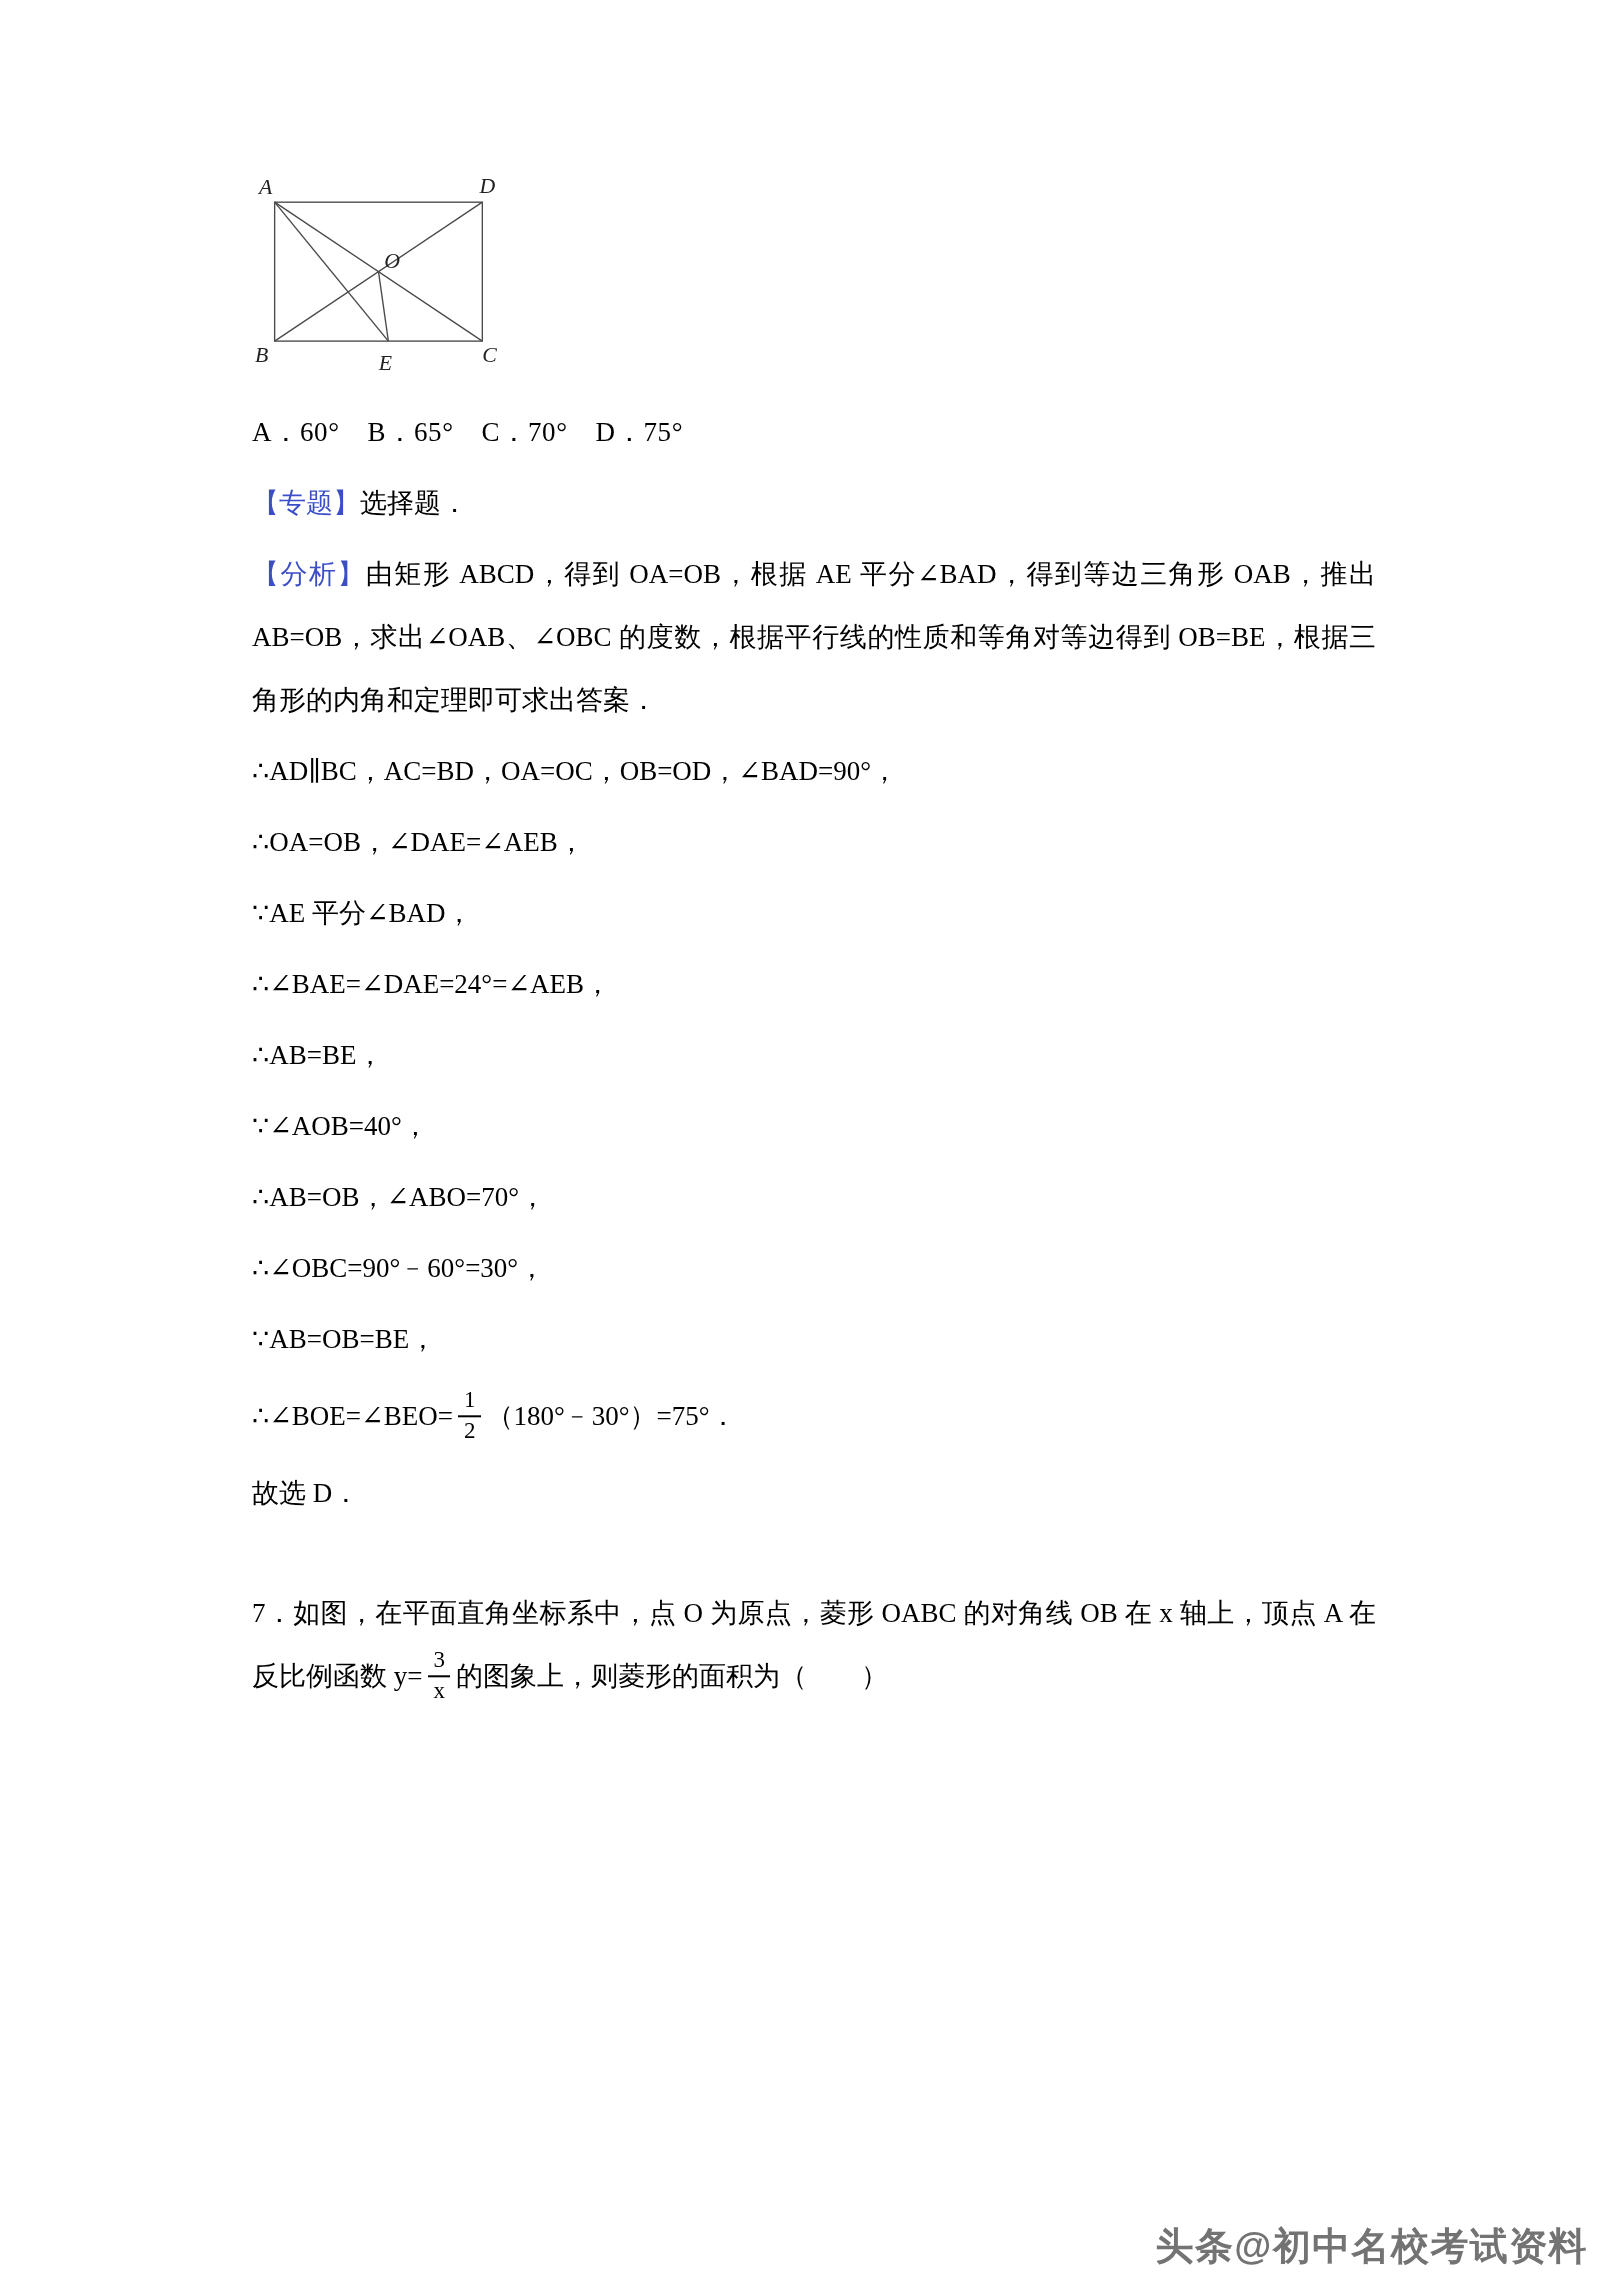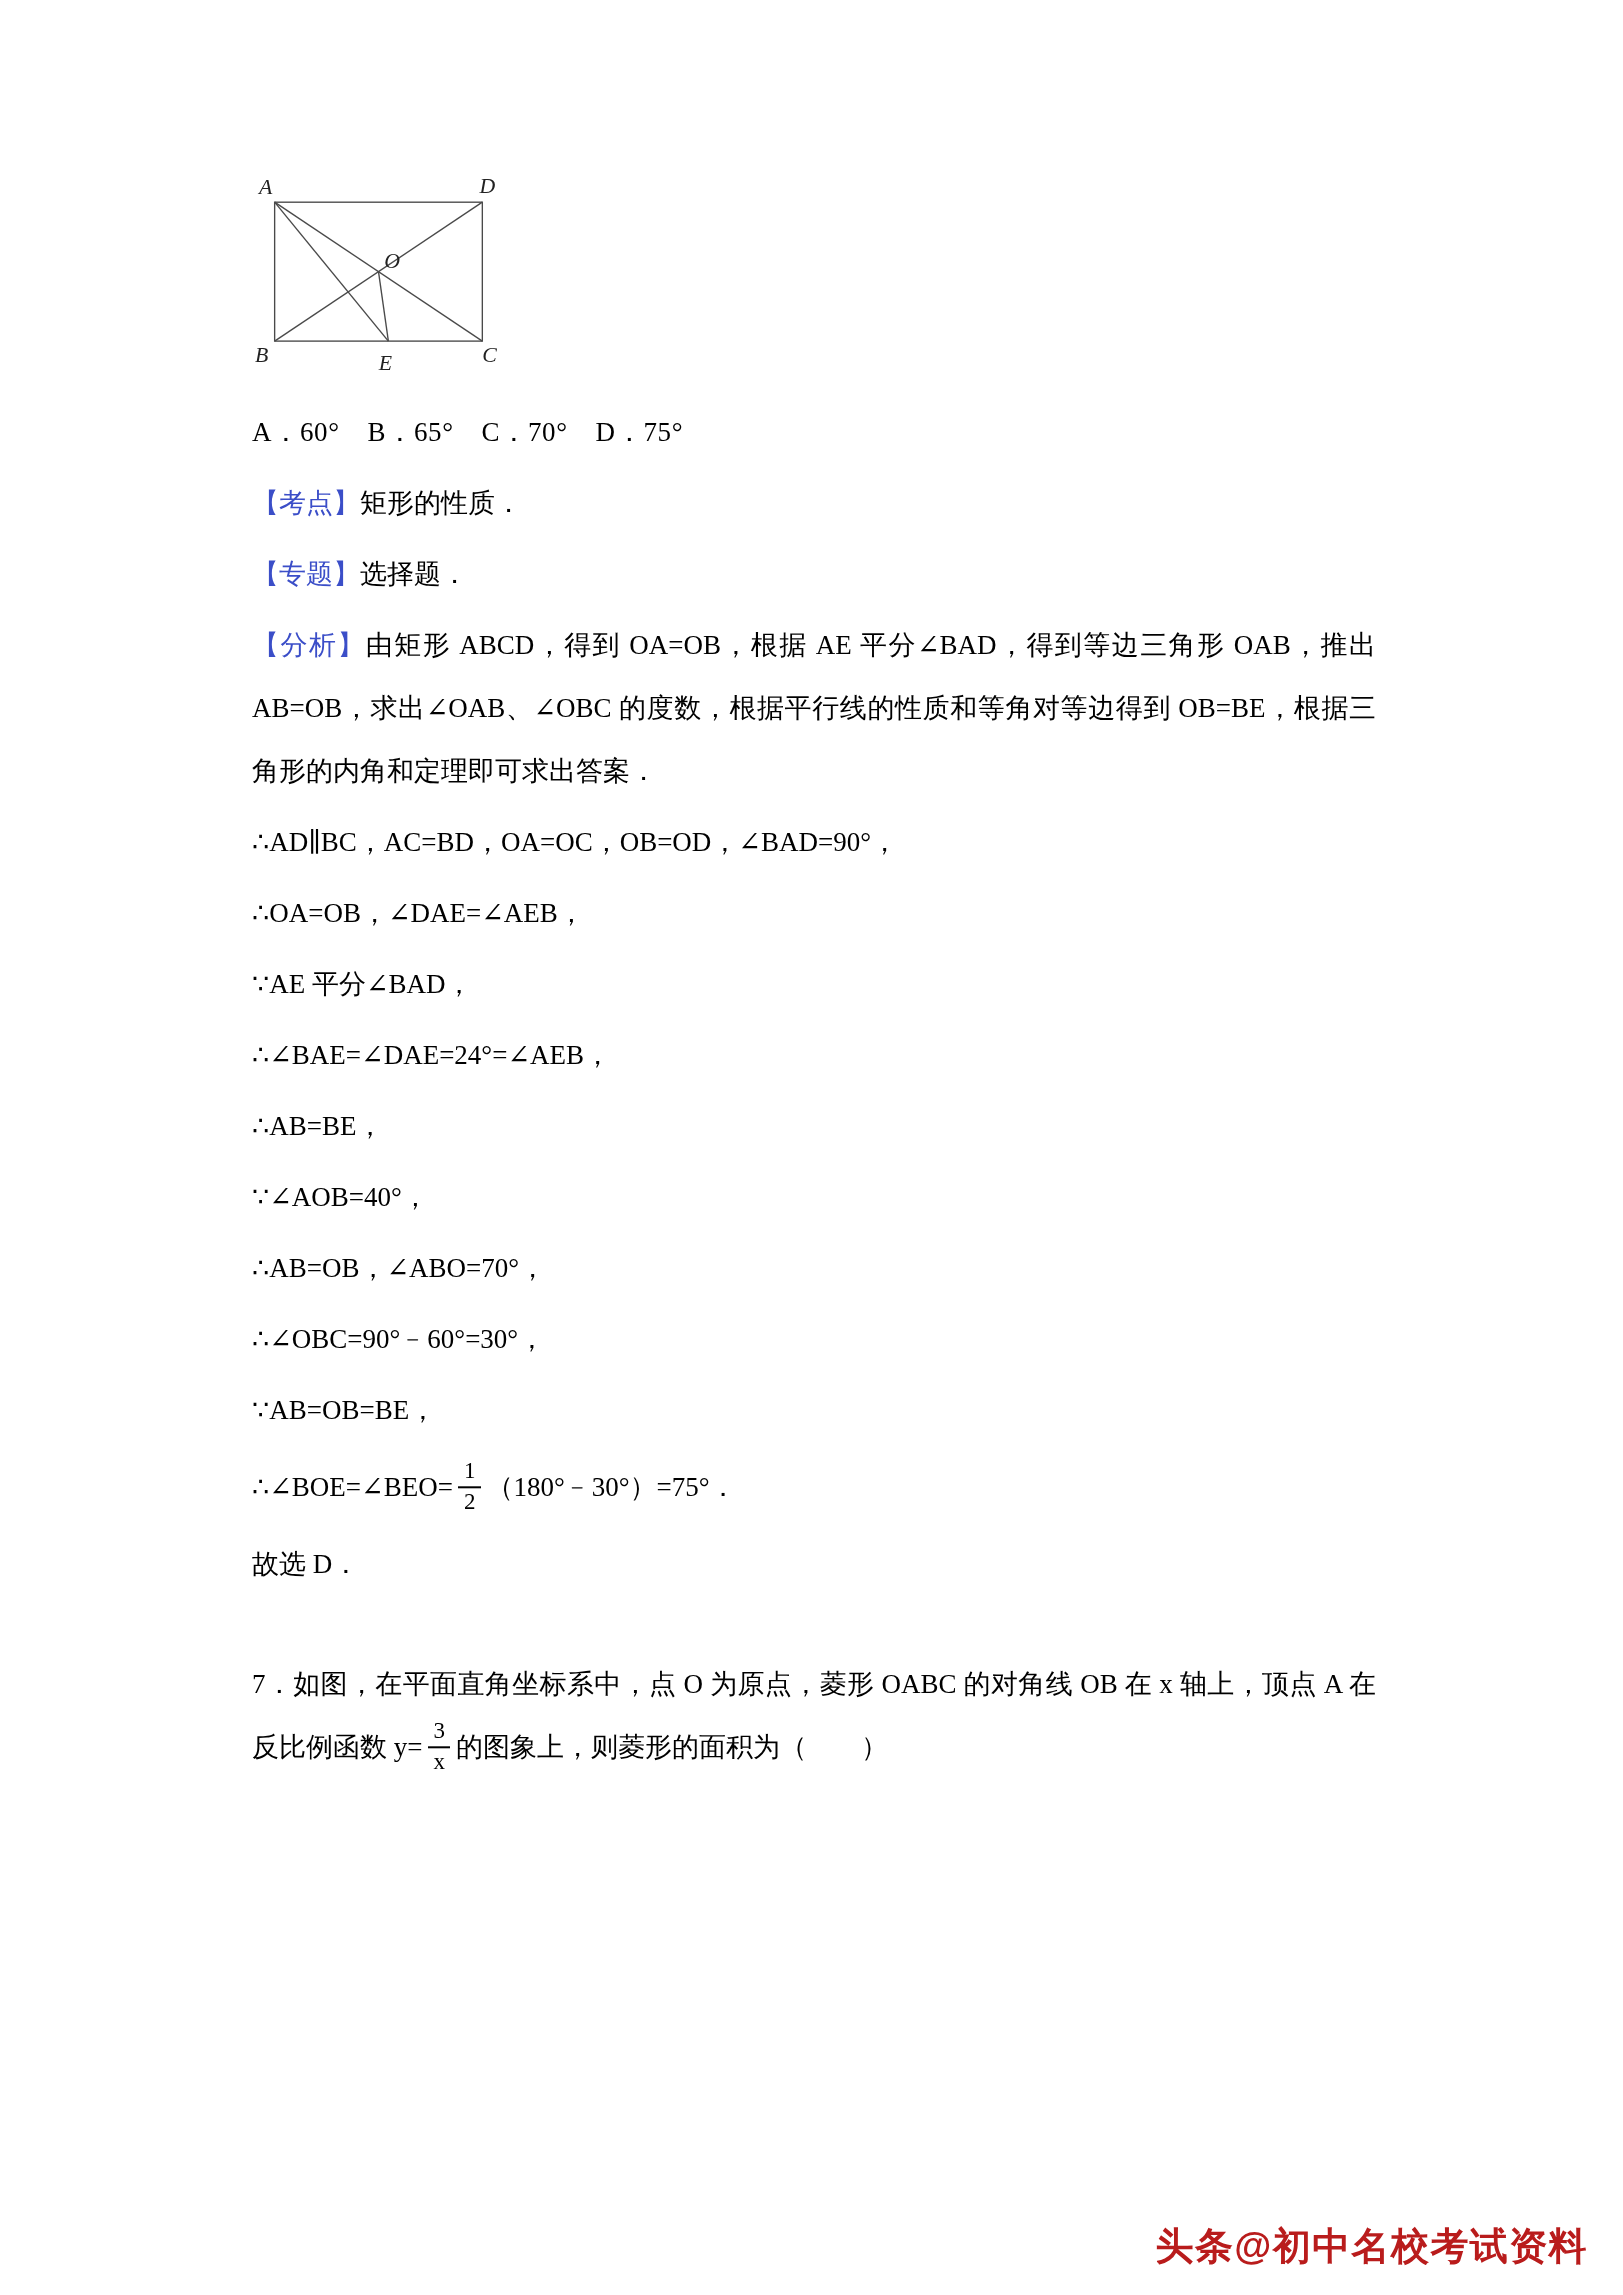--- a/index.html
+++ b/index.html
@@ -64,21 +64,21 @@
   .q7 {
     margin-top: 57px;
   }
   .watermark {
     position: absolute;
     right: 35px;
     bottom: 23px;
     font-family: "Liberation Sans", "DejaVu Sans", sans-serif;
     font-weight: bold;
     font-size: 38px;
-    color: #b91c1c;
+    color: #737373;
     letter-spacing: 1.4px;
   }
   svg text {
     font-family: "Liberation Serif", "DejaVu Serif", serif;
     font-style: italic;
     font-size: 32px;
     fill: #222222;
   }
   svg line, svg rect {
     stroke: #4a4a4a;
@@ -102,21 +102,20 @@
       <text x="346" y="30">D</text>
       <text x="16" y="278">B</text>
       <text x="350" y="278">C</text>
       <text x="206" y="140">O</text>
       <text x="198" y="290">E</text>
     </svg>
   </div>
 
   <p class="line choices">A．60°　B．65°　C．70°　D．75°</p>
 
-  <p class="line"><span class="tag">【考点】</span><span>矩形的性质．</span></p>
 
   <p class="line"><span class="tag">【专题】</span><span>选择题．</span></p>
 
   <p class="para"><span class="tag">【分析】</span><span>由矩形 ABCD，得到 OA=OB，根据 AE 平分∠BAD，得到等边三角形 OAB，推出 AB=OB，求出∠OAB、∠OBC 的度数，根据平行线的性质和等角对等边得到 OB=BE，根据三角形的内角和定理即可求出答案．</span></p>
 
 
   <p class="line">∴AD∥BC，AC=BD，OA=OC，OB=OD，∠BAD=90°，</p>
   <p class="line">∴OA=OB，∠DAE=∠AEB，</p>
   <p class="line">∵AE 平分∠BAD，</p>
   <p class="line">∴∠BAE=∠DAE=24°=∠AEB，</p>

